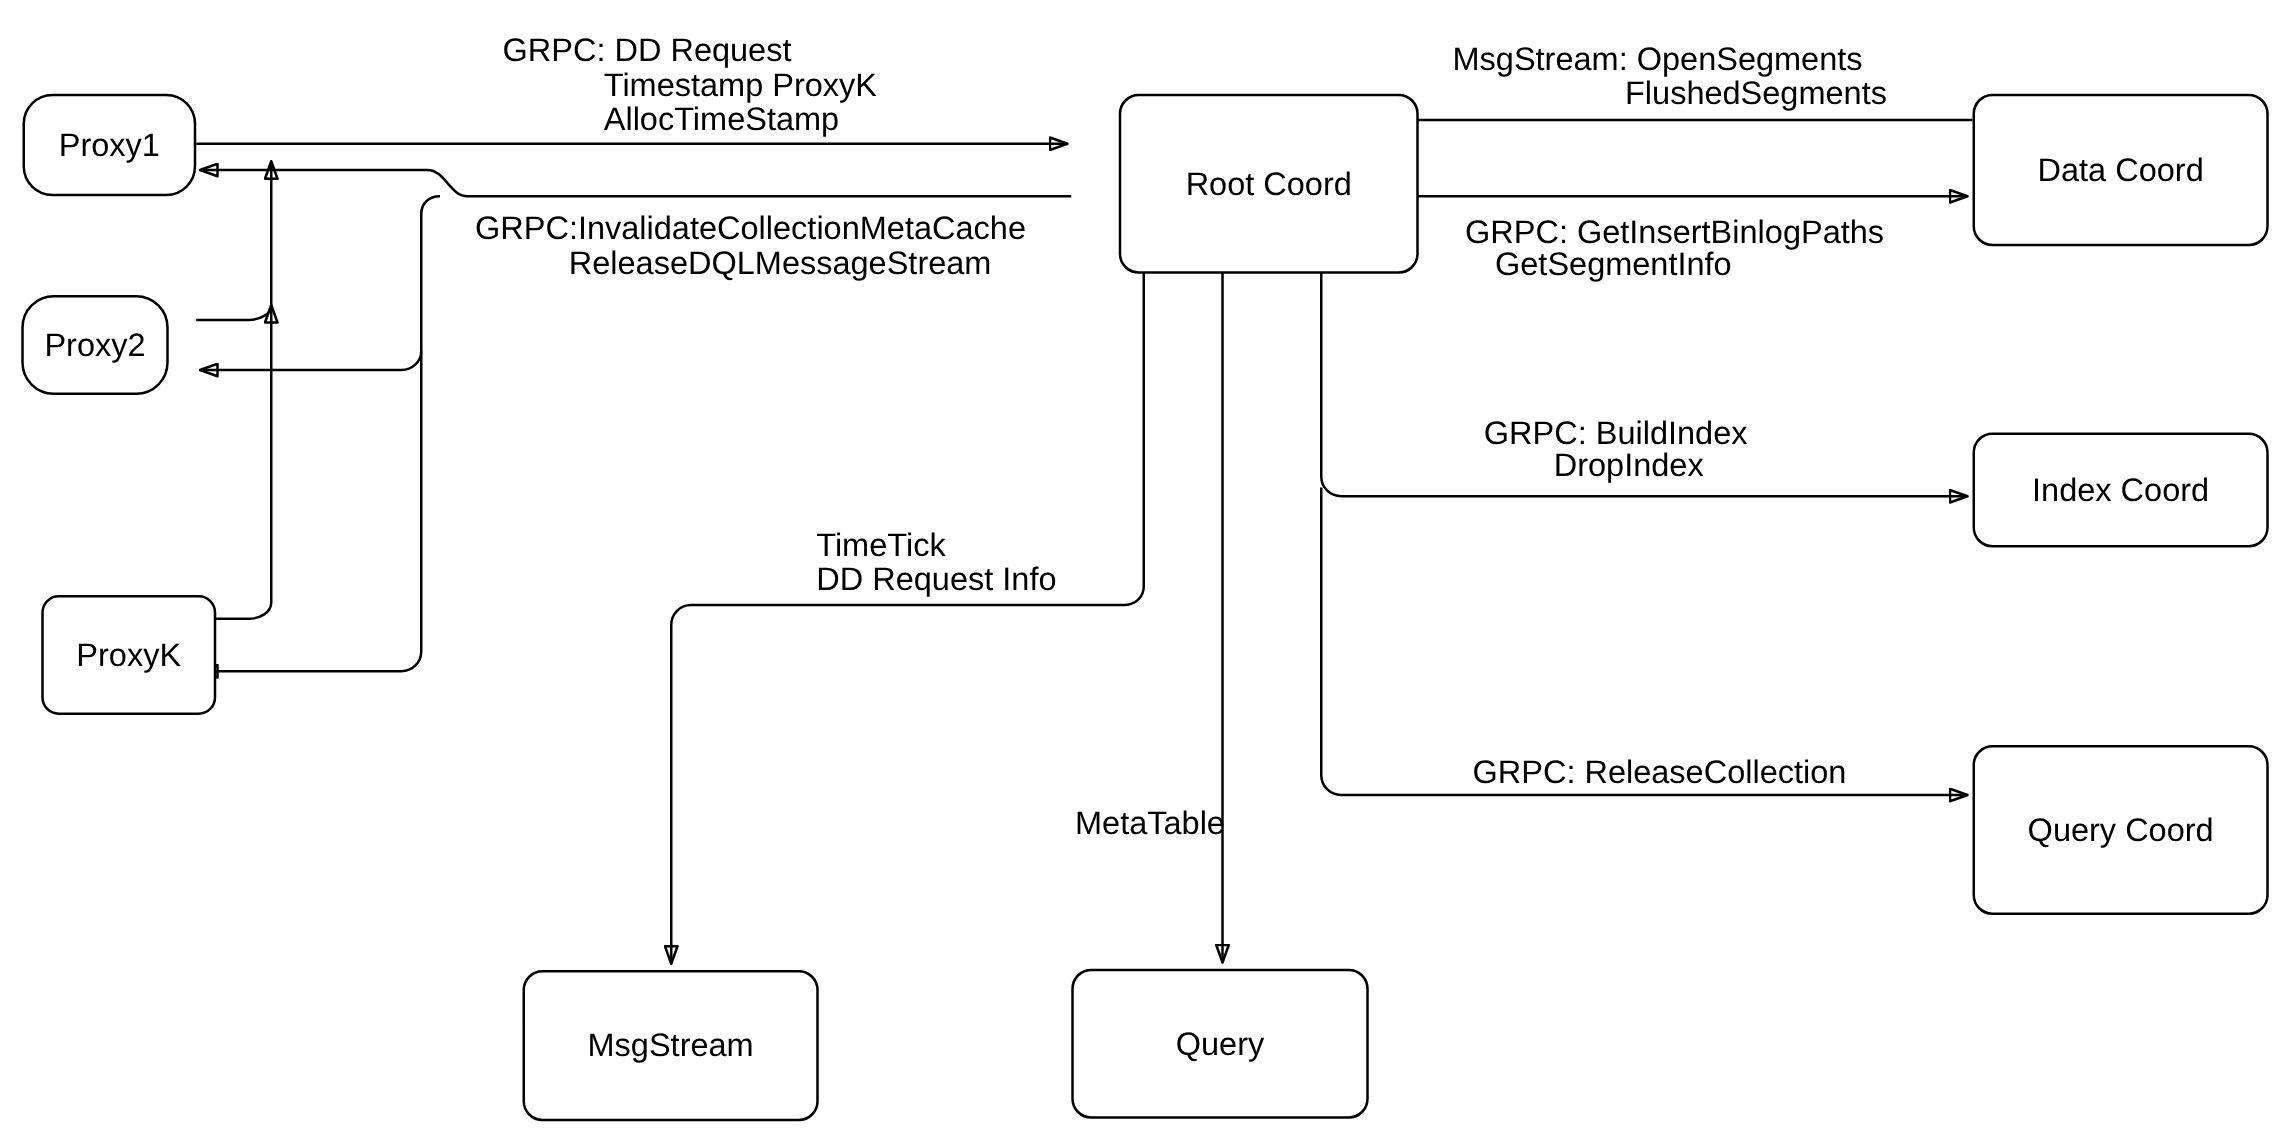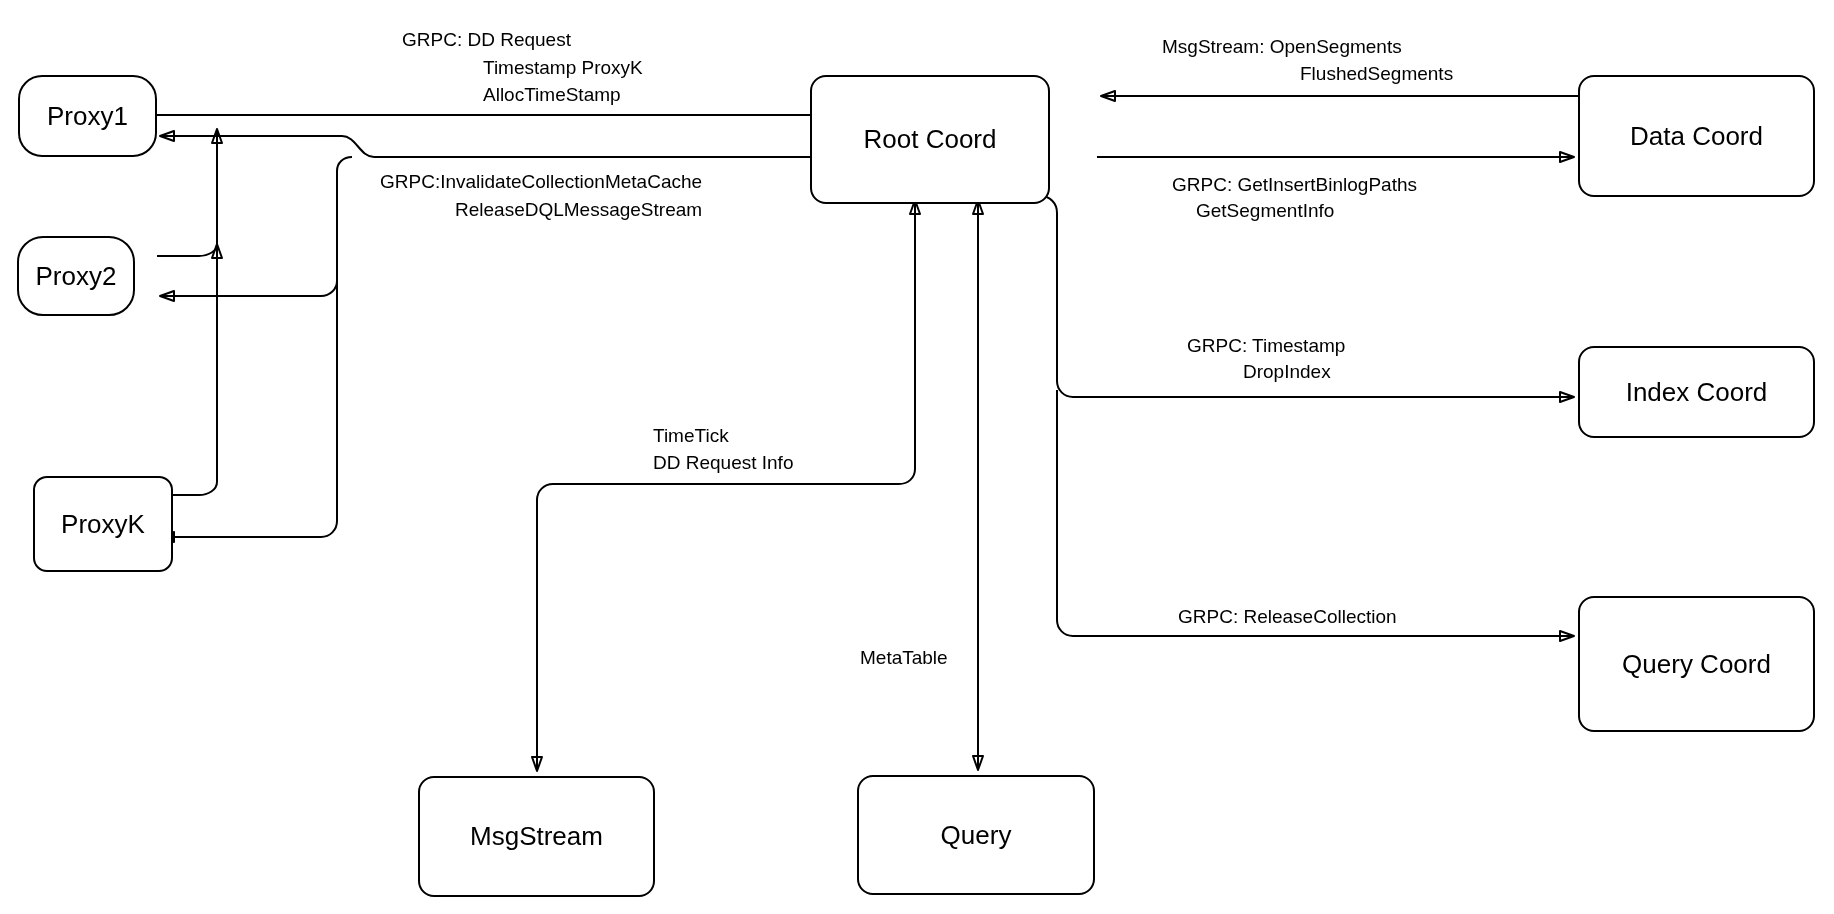--- a/index.html
+++ b/index.html
@@ -18,21 +18,21 @@
     background:#ffffff;
     border:2px solid #000000;
     border-radius:16px;
     display:flex;align-items:center;justify-content:center;
   }
   .node-label{
     font-size:26px;color:#000000;white-space:nowrap;
   }
   .lbl{
     position:absolute;z-index:3;
-    font-size:19px;line-height:26px;color:#000000;
+    font-size:26px;line-height:26px;color:#000000;
     white-space:nowrap;
   }
 </style>
 </head>
 <body>
 
 <div id="canvas">
 
   <svg id="edges" width="1834" height="914" viewBox="0 0 1834 914">
     <defs>
@@ -71,21 +71,21 @@
   </div>
 
   <div class="node" style="left:17px;top:236px;width:118px;height:80px;border-radius:26px">
     <span class="node-label">Proxy2</span>
   </div>
 
   <div class="node" style="left:33px;top:476px;width:140px;height:96px;border-radius:14px">
     <span class="node-label">ProxyK</span>
   </div>
 
-  <div class="node" style="left:810px;top:75px;width:240px;height:129px">
+  <div class="node" style="left:895px;top:75px;width:240px;height:144px">
     <span class="node-label">Root Coord</span>
   </div>
 
   <div class="node" style="left:1578px;top:75px;width:237px;height:122px">
     <span class="node-label">Data Coord</span>
   </div>
 
   <div class="node" style="left:1578px;top:346px;width:237px;height:92px">
     <span class="node-label">Index Coord</span>
   </div>
@@ -108,21 +108,21 @@
 
   <div class="lbl" style="left:380px;top:169px">GRPC:InvalidateCollectionMetaCache</div>
   <div class="lbl" style="left:455px;top:197px">ReleaseDQLMessageStream</div>
 
   <div class="lbl" style="left:1162px;top:34px">MsgStream: OpenSegments</div>
   <div class="lbl" style="left:1300px;top:61px">FlushedSegments</div>
 
   <div class="lbl" style="left:1172px;top:172px">GRPC: GetInsertBinlogPaths</div>
   <div class="lbl" style="left:1196px;top:198px">GetSegmentInfo</div>
 
-  <div class="lbl" style="left:1187px;top:333px">GRPC: Timestamp</div>
+  <div class="lbl" style="left:1187px;top:333px">GRPC: BuildIndex</div>
   <div class="lbl" style="left:1243px;top:359px">DropIndex</div>
 
   <div class="lbl" style="left:1178px;top:604px">GRPC: ReleaseCollection</div>
 
   <div class="lbl" style="left:653px;top:423px">TimeTick</div>
   <div class="lbl" style="left:653px;top:450px">DD Request Info</div>
 
   <div class="lbl" style="left:860px;top:645px">MetaTable</div>
 
 </div>

